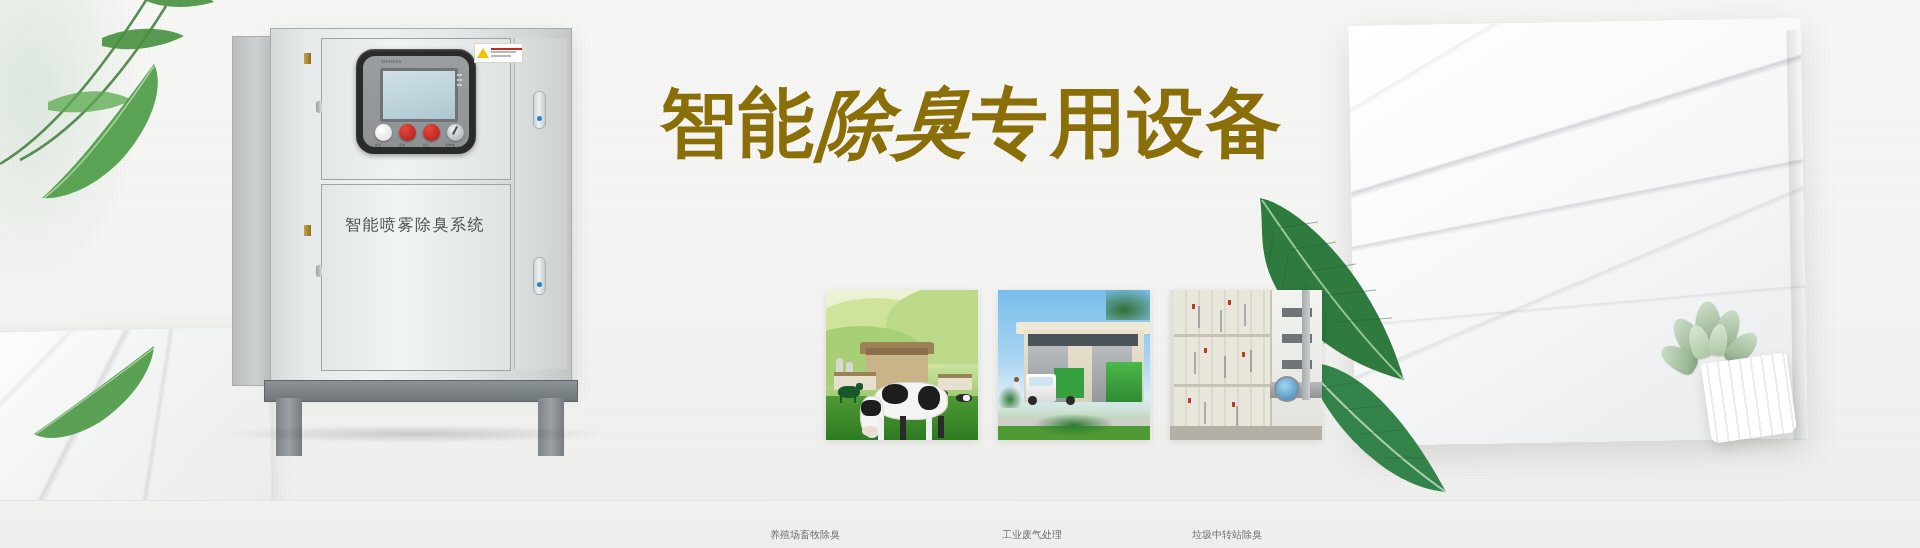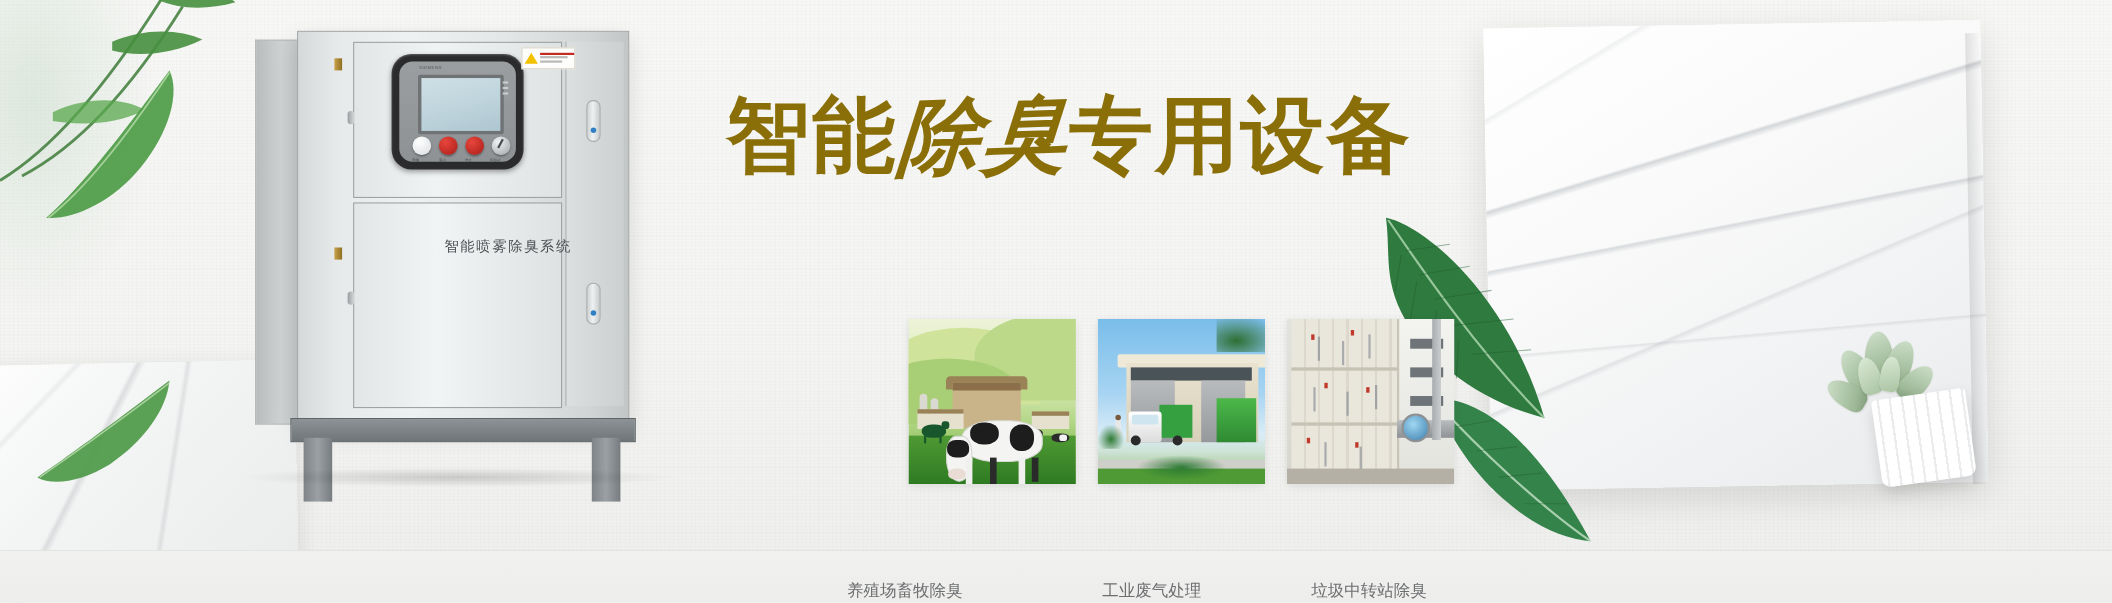--- a/index.html
+++ b/index.html
@@ -105,23 +105,22 @@
     border:1px solid #9fa3a4;
     background:linear-gradient(90deg,#e3e6e7,#f1f4f5 40%,#dfe2e3);
   }
   .cab-right-panel{
     position:absolute;left:243px;top:9px;width:52px;height:331px;
     border-left:1px solid #b0b4b5;
     background:linear-gradient(90deg,#dcdfe0,#cdd0d1);
   }
   .door-text{
     position:absolute;left:50px;top:186px;width:188px;
-    text-align:center;font-size:13px;color:#4b4f52;letter-spacing:1.5px;
+    text-align:center;font-size:16px;color:#4b4f52;letter-spacing:1.5px;
     font-family:"DejaVu Sans","Liberation Sans",sans-serif;
-    padding-left:47px;
   }
 
   
   .hmi-bezel{
     position:absolute;left:85px;top:20px;width:120px;height:105px;
     background:#2b2b2d;border-radius:18px;
     box-shadow:inset 0 1px 2px rgba(255,255,255,.25),0 2px 5px rgba(0,0,0,.35);
   }
   .hmi-face{
     position:absolute;left:7px;top:7px;width:106px;height:91px;
@@ -264,21 +263,21 @@
   .tower-txt{position:absolute;width:2px;height:22px;background:rgba(90,100,115,.45);}
   .plant3{position:absolute;left:100px;top:0;width:52px;height:150px;background:linear-gradient(180deg,#f3f3f0,#e2e2dd);}
   .win3{position:absolute;background:#6e7478;}
   .duct{position:absolute;left:100px;top:92px;width:52px;height:16px;background:linear-gradient(180deg,#b9bcbe,#8f9294);}
   .fan3{position:absolute;left:104px;top:86px;width:22px;height:22px;border-radius:50%;background:radial-gradient(circle at 40% 35%,#9fd6f2,#3f7fae);border:2px solid #8d9194;}
   .ground3{position:absolute;left:0;bottom:0;width:100%;height:14px;background:#b4b0a6;}
 
   
   .caps{position:absolute;left:700px;top:528px;width:800px;}
   .cap{
-    position:absolute;top:0;font-size:15px;color:#6d6f70;white-space:nowrap;
+    position:absolute;top:0;font-size:10px;color:#6d6f70;white-space:nowrap;
     font-family:Liberation Mono, monospace;
   }
   .cap.c1{left:70px;}
   .cap.c2{left:302px;}
   .cap.c3{left:492px;}
   .bottom-strip{
     position:absolute;left:0;top:500px;width:1920px;height:48px;
     background:linear-gradient(180deg,#f1f1ef,#ededeb);
   }
   .bottom-strip-line{position:absolute;left:0;top:500px;width:1920px;height:1px;background:rgba(0,0,0,.05);}

